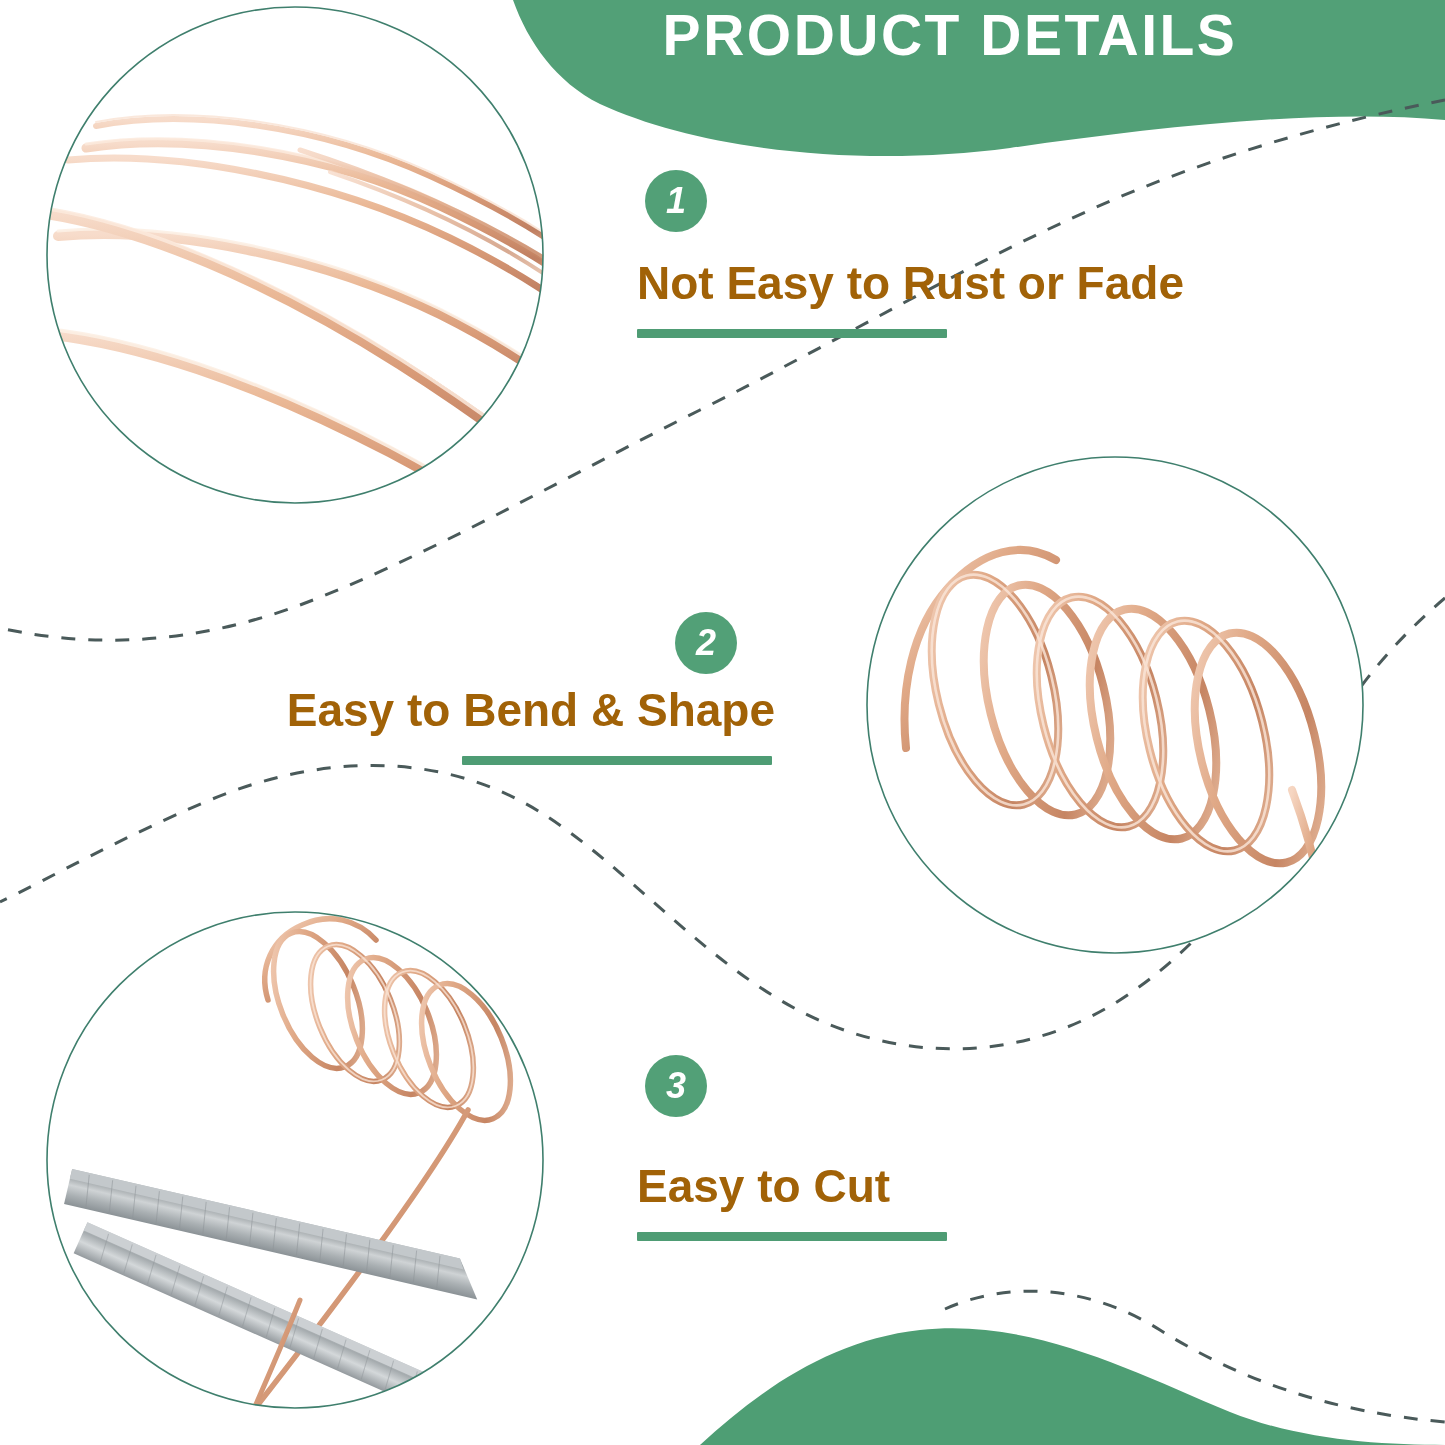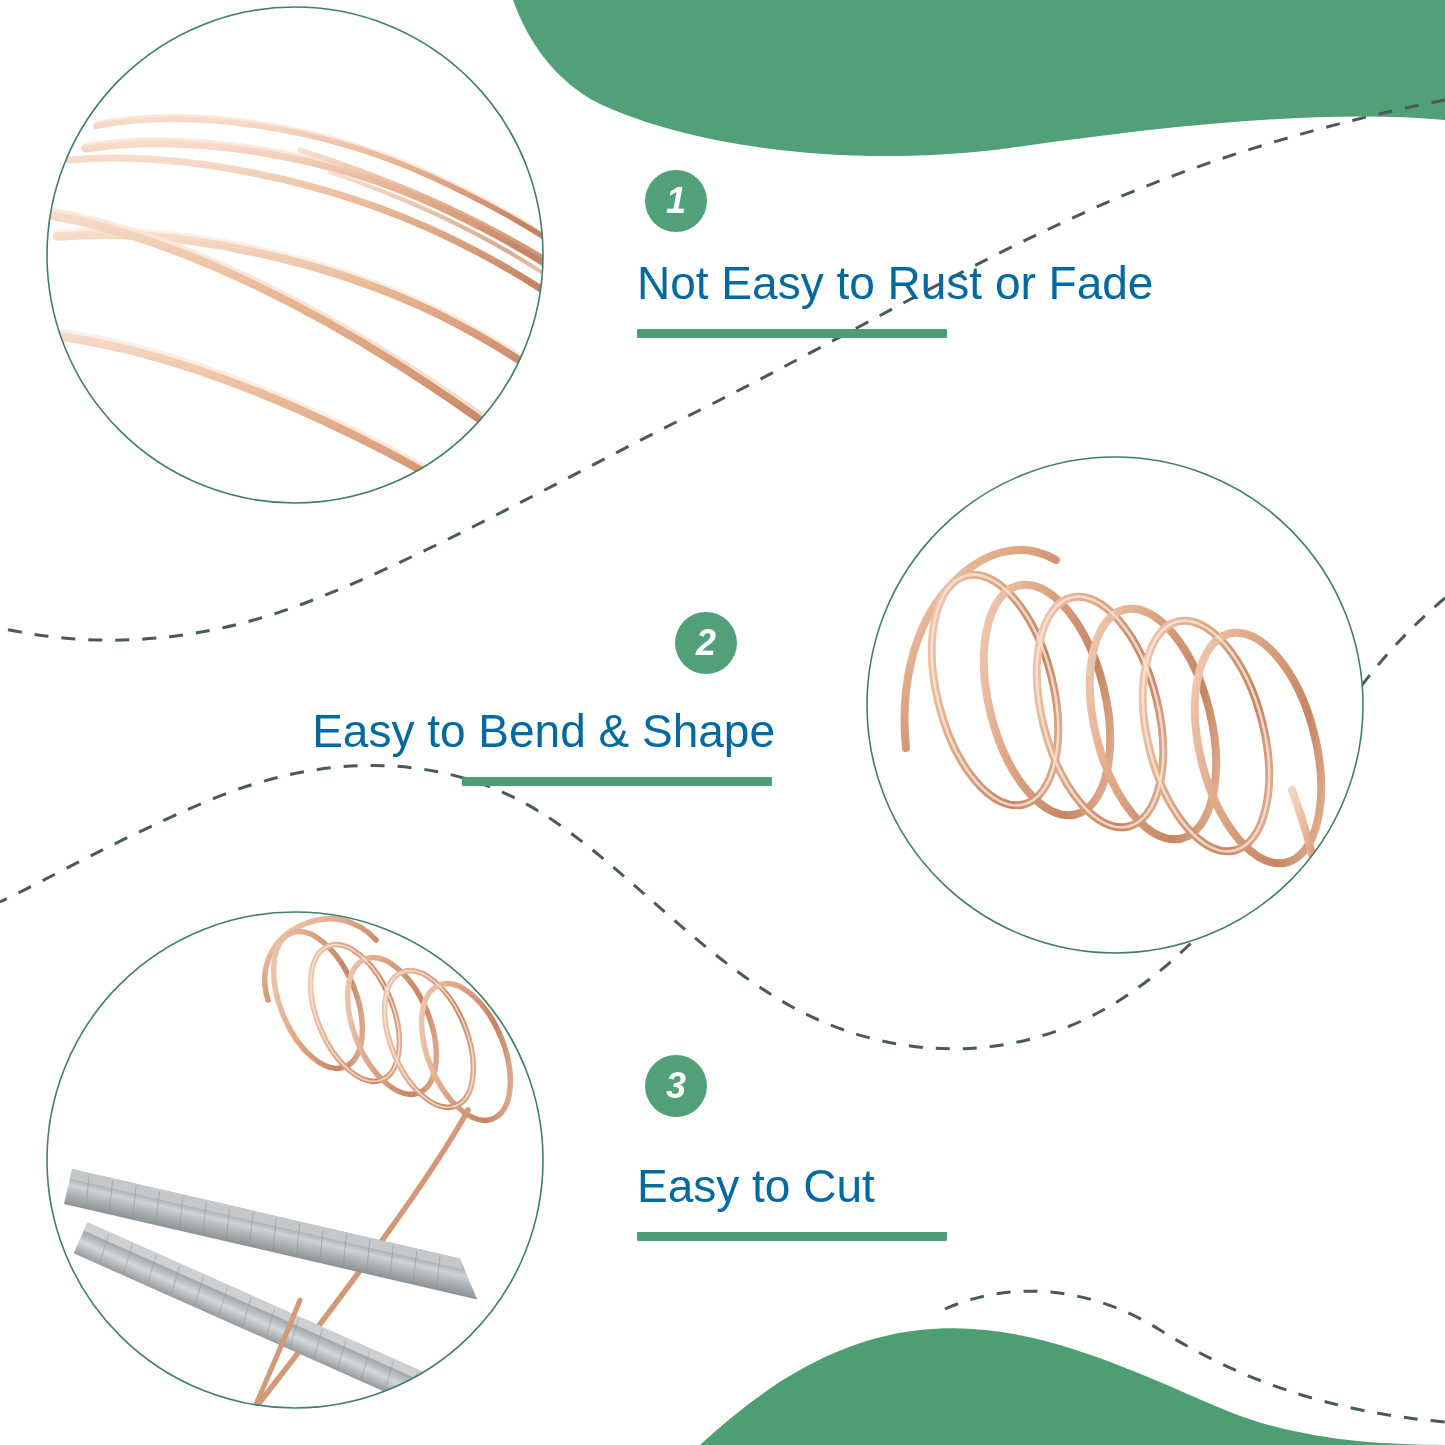--- a/index.html
+++ b/index.html
@@ -60,22 +60,22 @@
     font-size: 36px;
     font-weight: bold;
     font-style: italic;
     display: flex;
     align-items: center;
     justify-content: center;
     line-height: 1;
   }
   .feature-title {
     font-size: 46px;
-    font-weight: normal;
-    color: #0369a1;
+    font-weight: bold;
+    color: #a16207;
     white-space: nowrap;
     line-height: 1.1;
   }
   .rule {
     height: 9px;
     background: #4e9c74;
     border-radius: 1px;
   }
 
   
@@ -87,21 +87,21 @@
   
   #feature-2 {
     left: 250px;
     top: 612px;
     width: 525px;
     display: flex;
     flex-direction: column;
     align-items: flex-end;
   }
   #feature-2 .badge { margin-right: 38px; }
-  #feature-2 .feature-title { margin-top: 32px; }
+  #feature-2 .feature-title { margin-top: 11px; }
   #feature-2 .rule { width: 310px; margin-top: 20px; margin-right: 3px; }
 
   
   #feature-3 { left: 637px; top: 1055px; }
   #feature-3 .badge { margin-left: 8px; }
   #feature-3 .feature-title { margin-top: 44px; }
   #feature-3 .rule { width: 310px; margin-top: 20px; }
 </style>
 </head>
 <body>
@@ -289,20 +289,21 @@
           <line x1="398" y1="1320" x2="402" y2="1350"></line>
           <line x1="424" y1="1320" x2="428" y2="1350"></line>
         </g>
       </g>
 
       <path d="M 300 1300 C 280 1350 258 1400 240 1440" stroke="url(#copperB)" stroke-width="5" fill="none" stroke-linecap="round"></path>
     </g>
     <circle cx="295" cy="1160" r="248" fill="none" stroke="#3f7f6d" stroke-width="1.6"></circle>
   </svg>
 
+  <div id="header-title">PRODUCT DETAILS</div>
 
   <div class="feature" id="feature-1">
     <div class="badge">1</div>
     <div class="feature-title">Not Easy to Rust or Fade</div>
     <div class="rule"></div>
   </div>
 
   <div class="feature" id="feature-2">
     <div class="badge">2</div>
     <div class="feature-title">Easy to Bend &amp; Shape</div>

